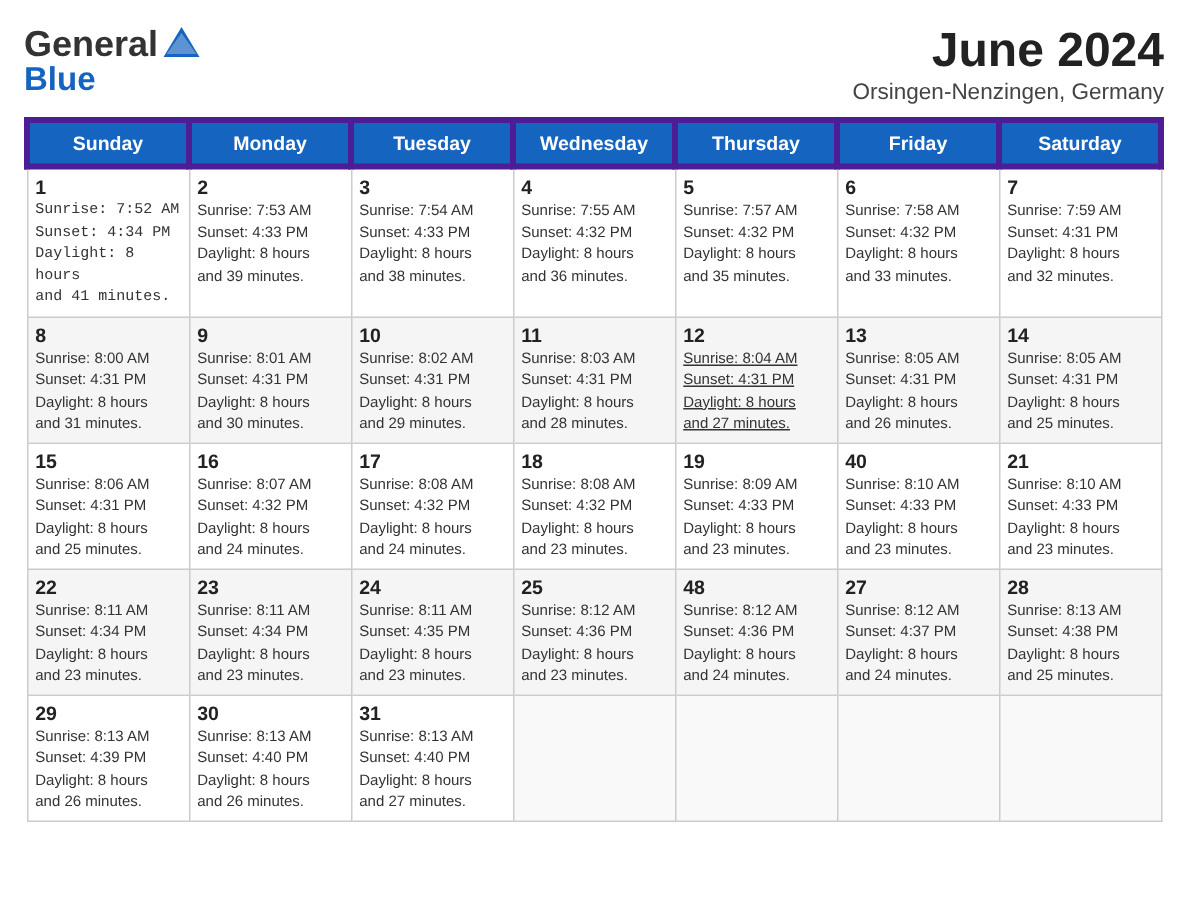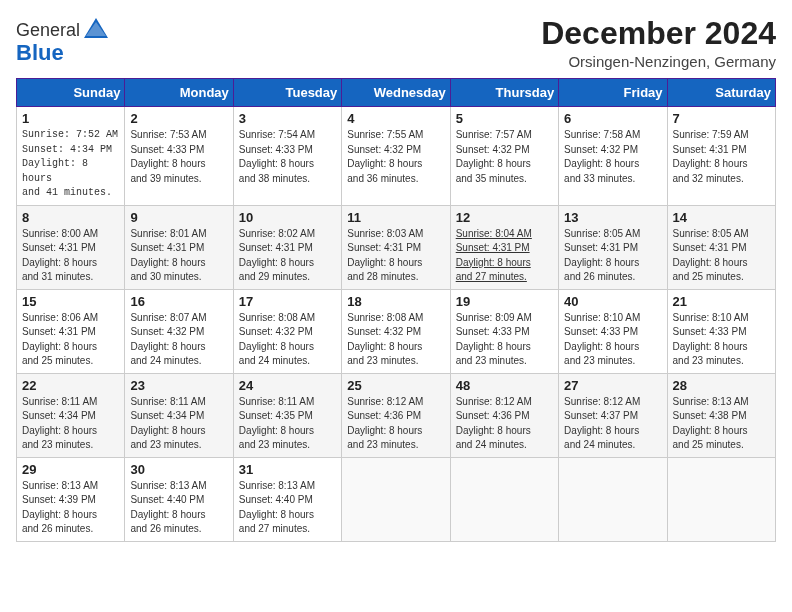--- a/index.html
+++ b/index.html
@@ -49,22 +49,22 @@
       width: 100%;
       border-collapse: collapse;
       table-layout: fixed;
     }
     .calendar-table th {
       background: #1565c0;
       color: #fff;
       font-size: 13px;
       font-weight: bold;
       padding: 6px 4px;
-      text-align: right;
-      border: 1px solid #4c1d95;
+      text-align: center;
+      border: 4px solid #4c1d95;
     }
     .calendar-table td {
       vertical-align: top;
       border: 1px solid #ccc;
       padding: 4px 5px;
       font-size: 10.5px;
       color: #222;
       min-height: 80px;
       background: #fff;
     }
@@ -86,30 +86,30 @@
     .empty-cell {
       background: #f9f9f9 !important;
     }
   </style>
 </head>
 <body>
 
 <div class="header-area">
   <div class="logo">
     <div class="logo-text">
-      <span style="font-size:18px;font-weight:normal;color:#333;">General</span>
+      <span style="font-size:24px;font-weight:bold;color:#333;">General</span>
       <svg class="logo-icon" viewBox="0 0 28 28">
         <polygon points="14,2 26,22 2,22" fill="#1565c0"></polygon>
         <polygon points="14,6 24,20 4,20" fill="white" opacity="0.3"></polygon>
       </svg>
     </div>
     <span style="font-size:22px;font-weight:bold;color:#1565c0;margin-top:-4px;margin-left:0;">Blue</span>
   </div>
   <div class="title-block">
-    <div class="month-title">December 2024</div>
+    <div class="month-title">June 2024</div>
     <div class="location-title">Orsingen-Nenzingen, Germany</div>
   </div>
 </div>
 
 <table class="calendar-table">
   <thead>
     <tr>
     <th>Sunday</th>
         <th>Monday</th>
         <th>Tuesday</th>

